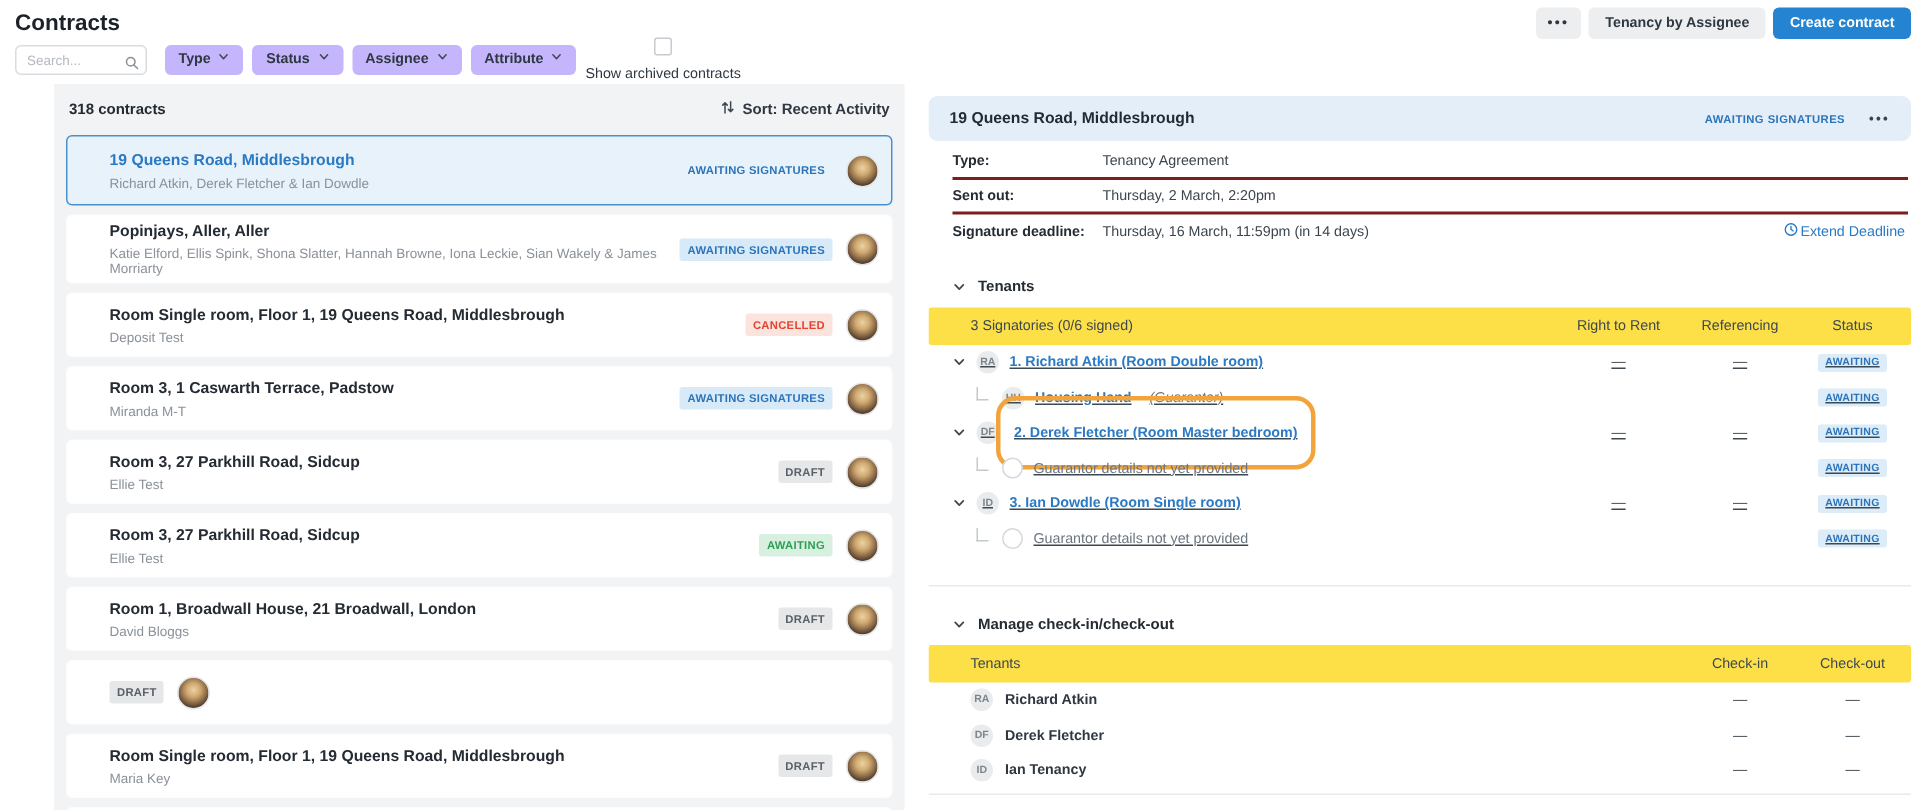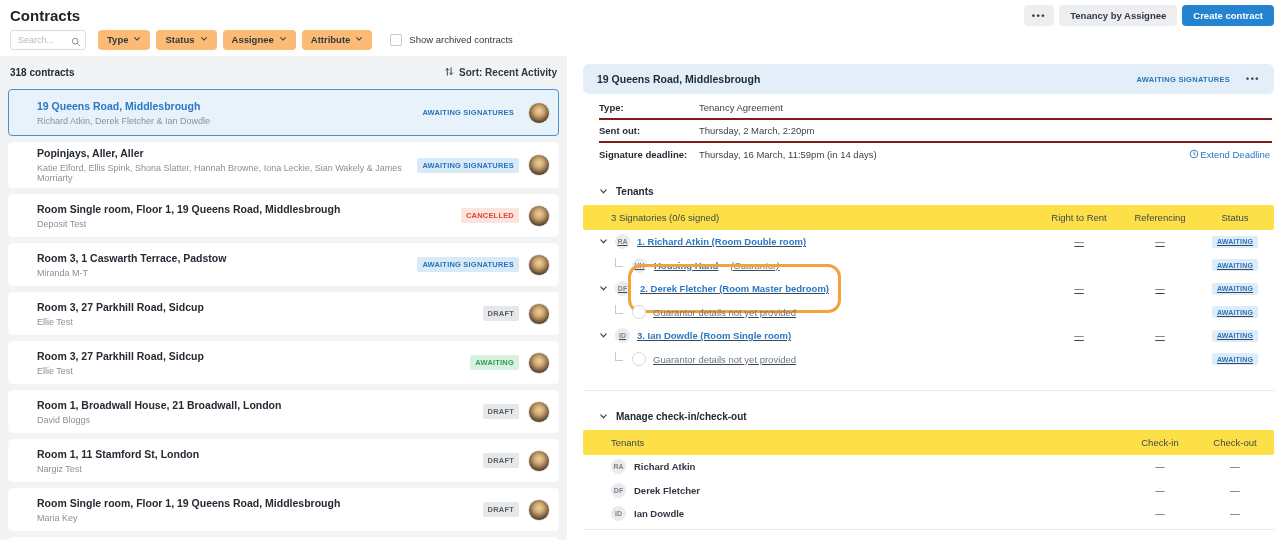--- a/index.html
+++ b/index.html
@@ -11,30 +11,30 @@
   }
   
   .topbar { display:flex; justify-content:space-between; align-items:center; padding:5px 6px 0 10px; height:26px; }
   .page-title { font-size:15px; font-weight:bold; margin:0; color:#1b2229; }
   .topbar-right { display:flex; gap:5px; align-items:center; }
   .btn { border:none; border-radius:4px; font-family:inherit; font-size:9.5px; font-weight:bold; padding:5px 11px; background:#eceef0; color:#2f3842; cursor:pointer; white-space:nowrap; }
   .btn.more { padding:5px 8px; letter-spacing:1.5px; }
   .btn.primary { background:#2484d1; color:#fff; }
   
   .filterbar { display:flex; align-items:center; gap:6px; padding:5px 10px 8px; height:30px; }
-  .search { position:relative; width:76px; margin-right:6px; }
+  .search { position:relative; width:88px; margin-right:6px; }
   .search input { width:100%; border:1px solid #d9dcdf; border-radius:4px; padding:4px 20px 4px 7px; font-family:inherit; font-size:9px; color:#3c454d; outline:none; background:#fff; }
   .search input::placeholder { color:#b4bac0; }
   .search .sicon { position:absolute; right:5px; top:4px; }
-  .chip { display:flex; align-items:center; gap:5px; background:#fdba74; border-radius:4px; padding:4.5px 9px; font-size:9.5px; font-weight:bold; color:#2f3842; cursor:pointer; }
-  .archived { display:flex; align-items:center; gap:7px; margin-left:12px; font-size:9.5px; color:#2f3842; cursor:pointer; }
+  .chip { display:flex; align-items:center; gap:5px; background:#c4b5fd; border-radius:4px; padding:4.5px 9px; font-size:9.5px; font-weight:bold; color:#2f3842; cursor:pointer; }
+  .archived { display:flex; align-items:center; gap:7px; font-size:9.5px; color:#2f3842; cursor:pointer;flex-direction:column; }
   .checkbox { width:12px; height:12px; border:1px solid #c6cbd0; border-radius:2px; background:#fff; display:inline-block; }
   
   .content { display:flex; height:484px; }
-  .left { width:567px; background:#f2f3f5; padding:6px 8px 0; overflow:hidden; flex:none; }
+  .left { width:567px; background:#f2f3f5; padding:6px 8px 0; overflow:hidden; flex:none;margin-left:36px; }
   .list-head { display:flex; justify-content:space-between; align-items:center; padding:4px 2px 10px; font-size:10px; font-weight:bold; color:#242b33; }
   .sort { display:flex; gap:5px; align-items:center; cursor:pointer; color:#2f3842; }
   .cards { display:flex; flex-direction:column; gap:6px; }
   .card { background:#fff; border-radius:4px; min-height:43px; display:flex; align-items:center; padding:4px 8px 4px 28px; border:1px solid #fdfdfd; cursor:pointer; }
   .card.selected { background:#e7f2fa; border:1px solid #4a90cc; min-height:47px; }
   .card.partial { min-height:43px; }
   .card-text { flex:1; min-width:0; padding-right:10px; }
   .card-title { font-size:10.5px; font-weight:bold; color:#242b33; }
   .card.selected .card-title { color:#2a79c4; }
   .card-sub { font-size:9px; color:#8a9199; margin-top:4px; }
@@ -200,24 +200,20 @@
         </div>
         <div class="card">
           <div class="card-text">
             <div class="card-title">Room 1, Broadwall House, 21 Broadwall, London</div>
             <div class="card-sub">David Bloggs</div>
           </div>
           <span class="badge b-draft">DRAFT</span>
           <span class="avatar-photo"></span>
         </div>
         <div class="card">
-          <div class="card-text">
-            <div class="card-title">Room 1, 11 Stamford St, London</div>
-            <div class="card-sub">Nargiz Test</div>
-          </div>
           <span class="badge b-draft">DRAFT</span>
           <span class="avatar-photo"></span>
         </div>
         <div class="card">
           <div class="card-text">
             <div class="card-title">Room Single room, Floor 1, 19 Queens Road, Middlesbrough</div>
             <div class="card-sub">Maria Key</div>
           </div>
           <span class="badge b-draft">DRAFT</span>
           <span class="avatar-photo"></span>
@@ -405,21 +401,21 @@
             <span class="cname">Derek Fletcher</span>
           </div>
           <span class="cols">
             <span class="col-b dash">—</span>
             <span class="col-c dash">—</span>
           </span>
         </div>
         <div class="crow">
           <div class="crow-main">
             <span class="init-avatar">ID</span>
-            <span class="cname">Ian Dowdle</span>
+            <span class="cname">Ian Tenancy</span>
           </div>
           <span class="cols">
             <span class="col-b dash">—</span>
             <span class="col-c dash">—</span>
           </span>
         </div>
       </div>
 
     <div class="divider" style="margin-top:3px"></div>
   </div>

